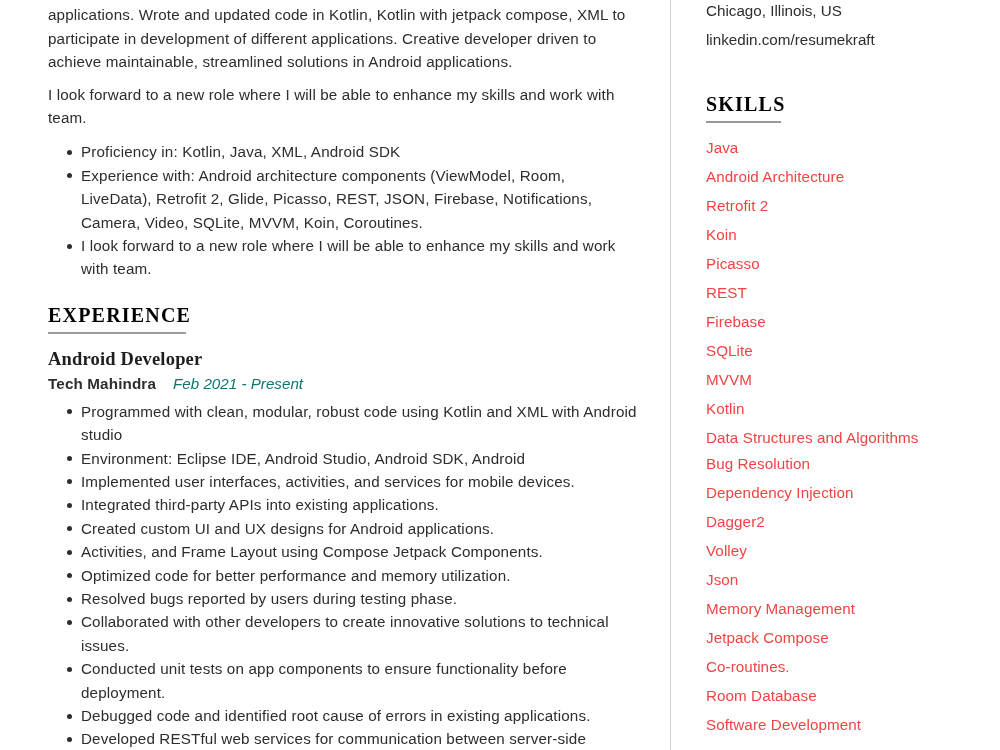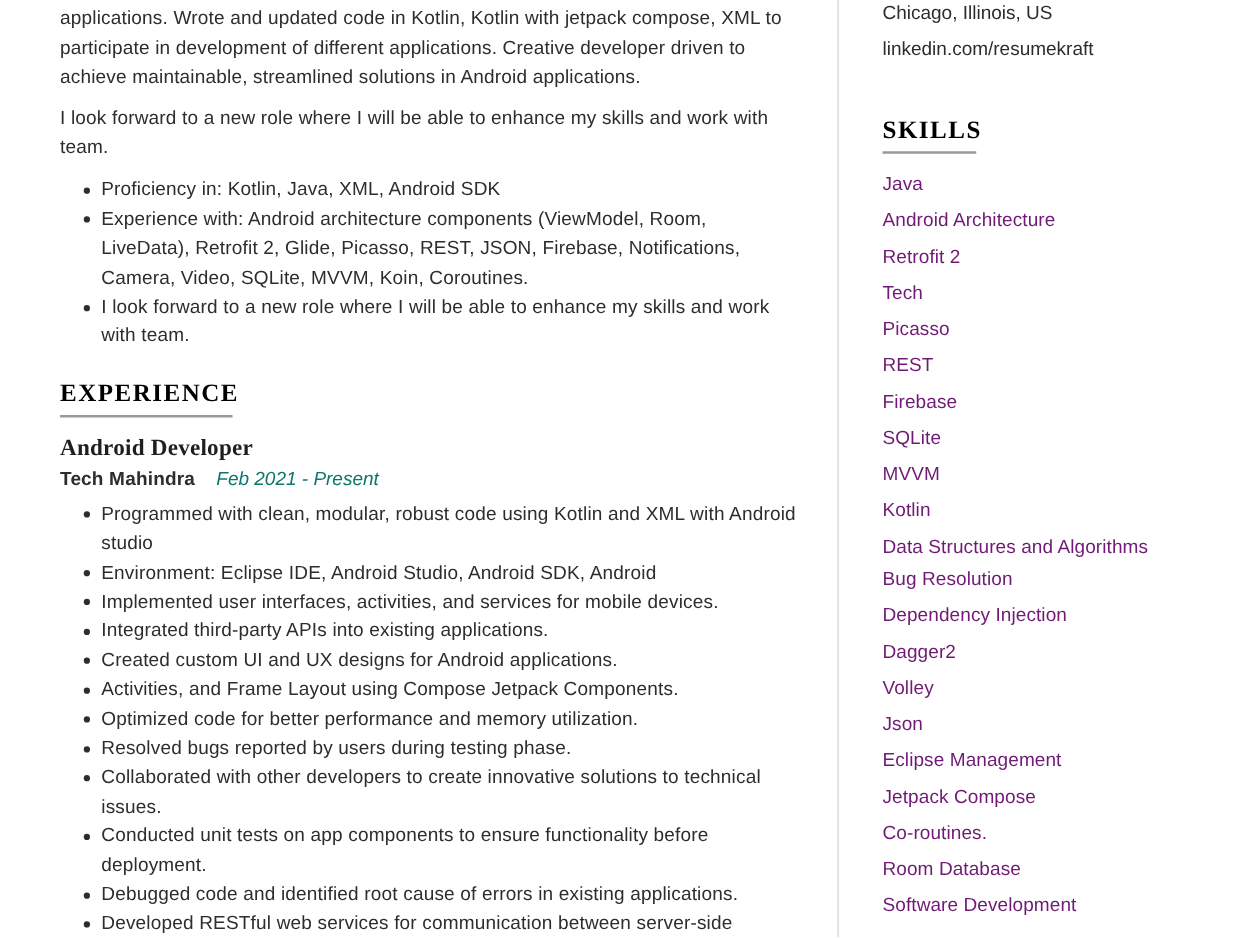--- a/index.html
+++ b/index.html
@@ -165,21 +165,21 @@
     margin-top: 40px;
   }
   .skills-list {
     list-style: none;
     margin: 15px 0 0 0;
     padding: 0;
   }
   .skills-list li {
     font-size: 15.2px;
     line-height: 20px;
-    color: #701a75;
+    color: #ef4444;
     margin-bottom: 9px;
     letter-spacing: 0.005em;
   }
   .skills-list li.tight {
     margin-bottom: 6px;
   }
 </style>
 </head>
 <body>
 
@@ -234,34 +234,34 @@
       <div class="contact-line">linkedin.com/resumekraft</div>
 
       <div class="side-section">
         <div class="section-title">SKILLS</div>
         <div class="section-rule rule-skills"></div>
 
         <ul class="skills-list">
           <li>Java</li>
           <li>Android Architecture</li>
           <li>Retrofit 2</li>
-          <li>Tech</li>
+          <li>Koin</li>
           <li>Picasso</li>
           <li>REST</li>
           <li>Firebase</li>
           <li>SQLite</li>
           <li>MVVM</li>
           <li>Kotlin</li>
           <li class="tight">Data Structures and Algorithms</li>
           <li>Bug Resolution</li>
           <li>Dependency Injection</li>
           <li>Dagger2</li>
           <li>Volley</li>
           <li>Json</li>
-          <li>Eclipse Management</li>
+          <li>Memory Management</li>
           <li>Jetpack Compose</li>
           <li>Co-routines.</li>
           <li>Room Database</li>
           <li>Software Development</li>
         </ul>
       </div>
 
     </div>
 
   </div>

